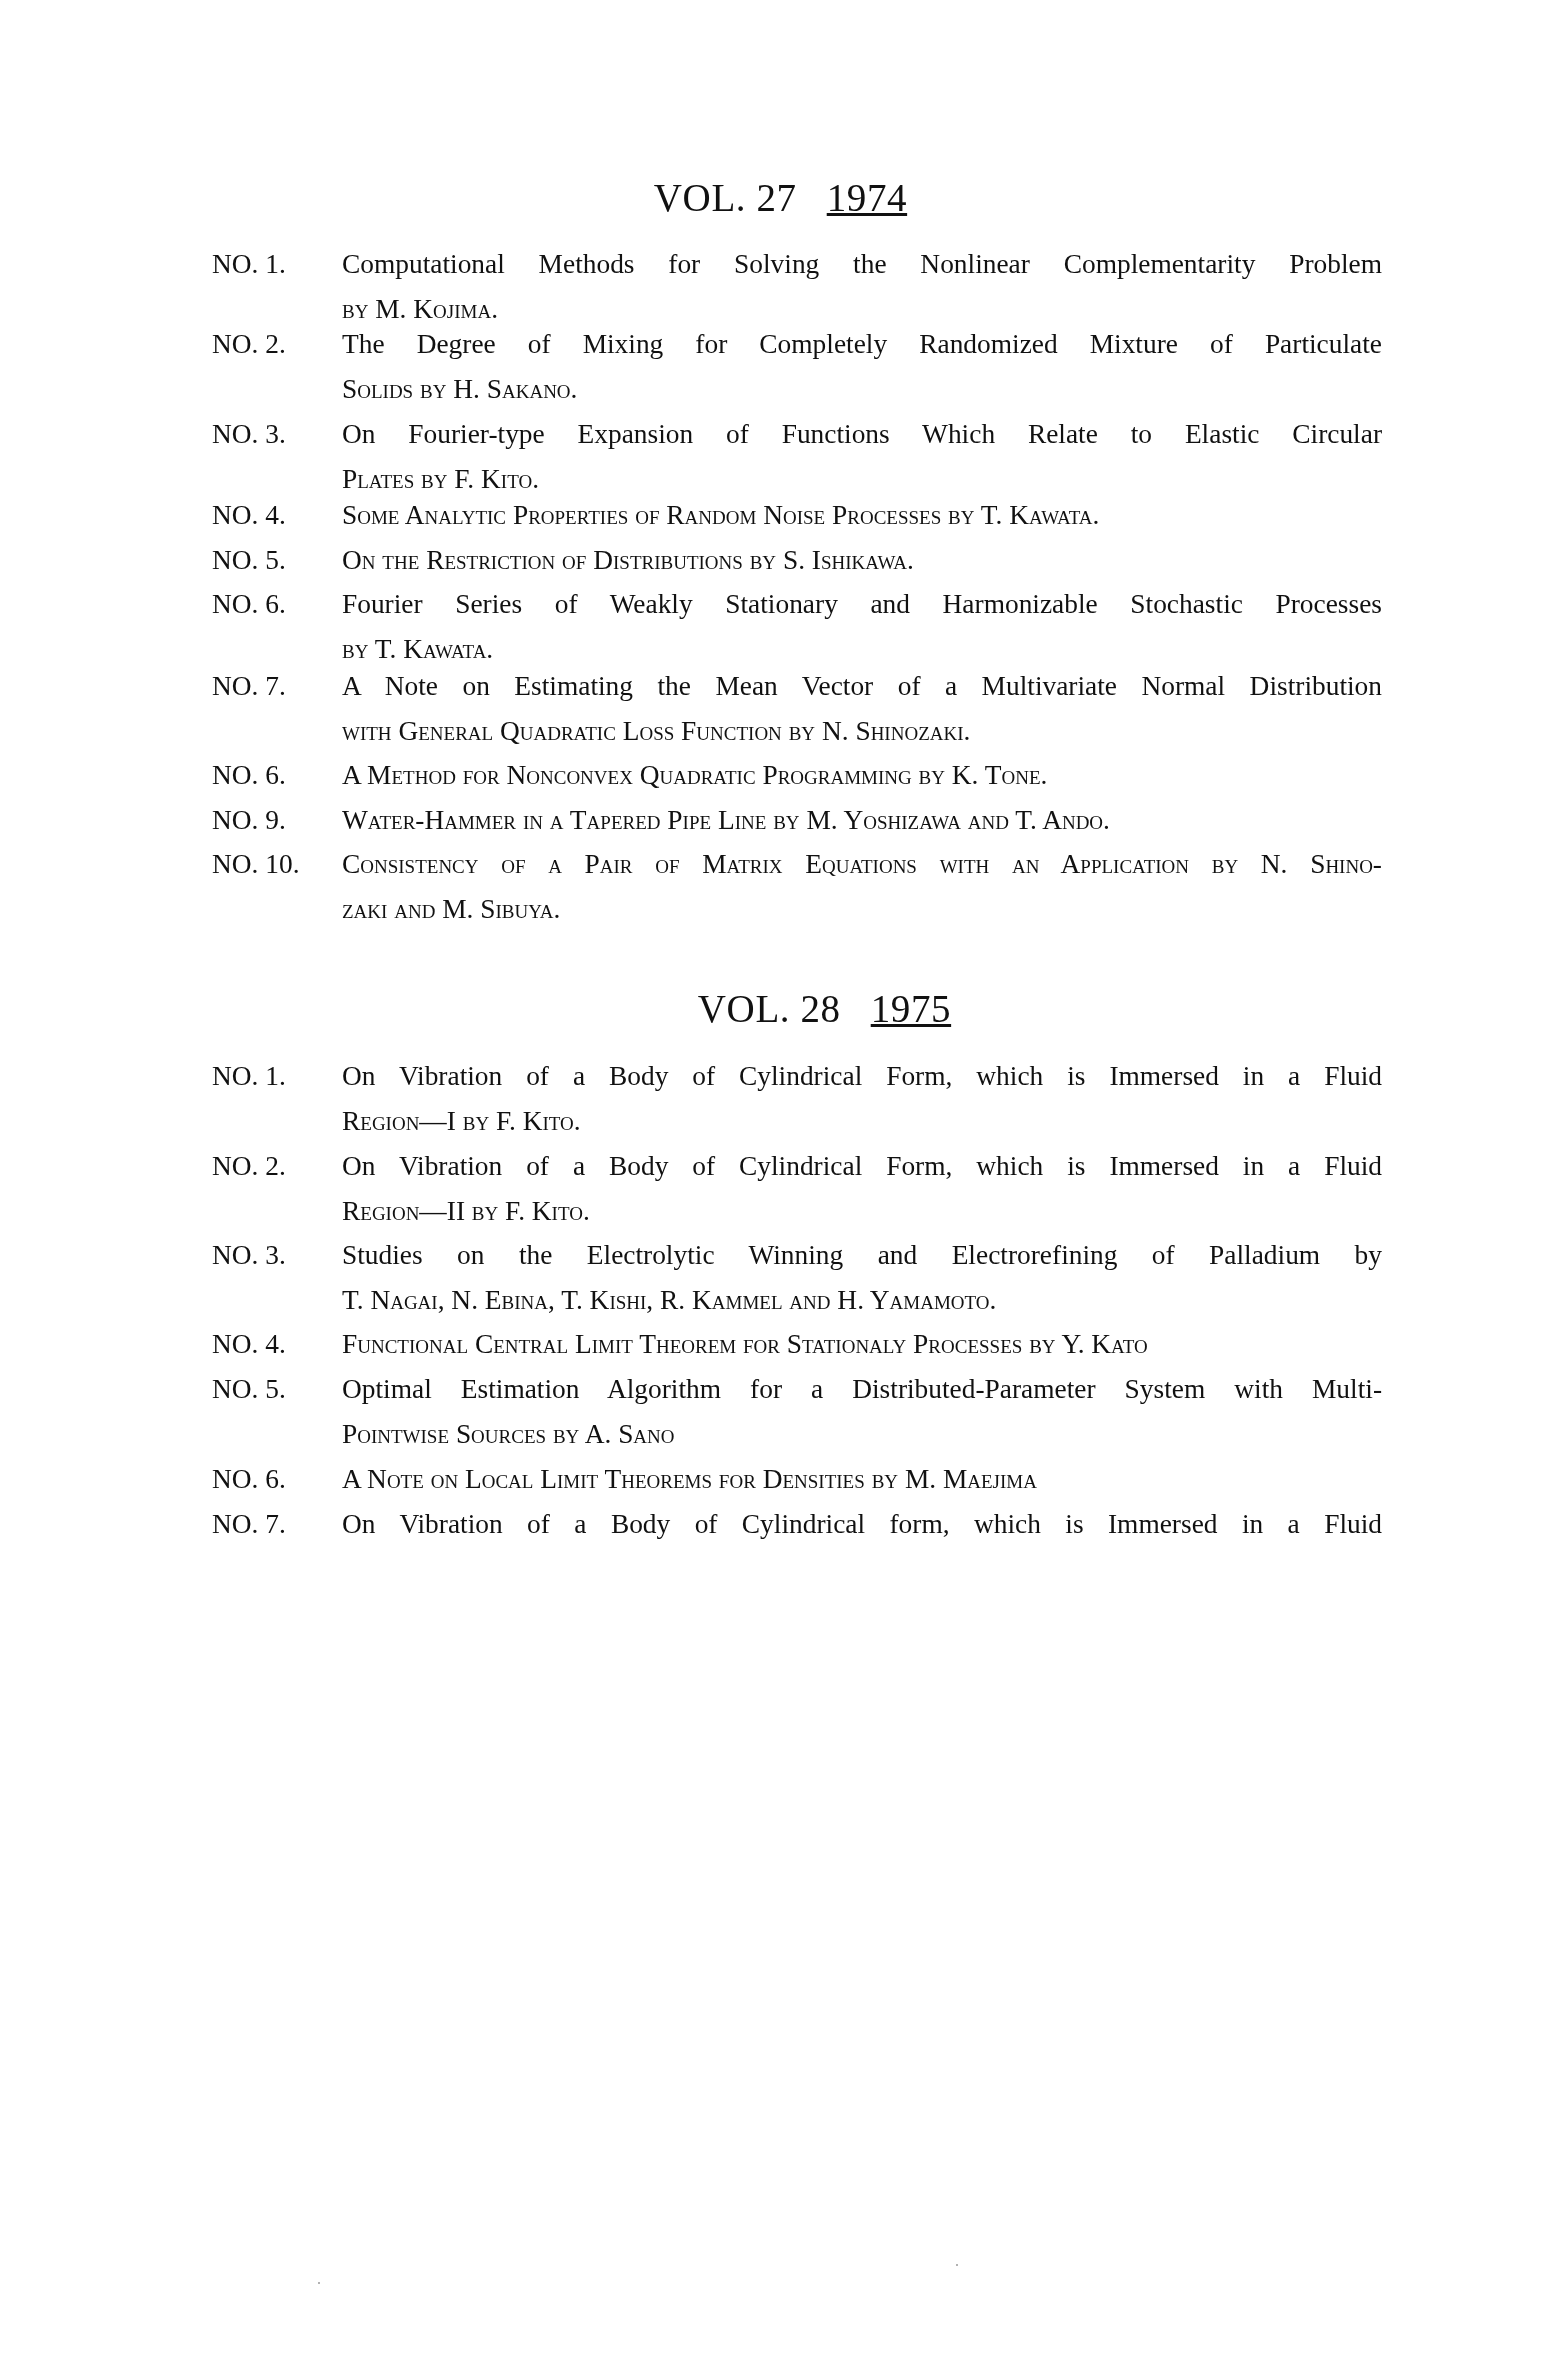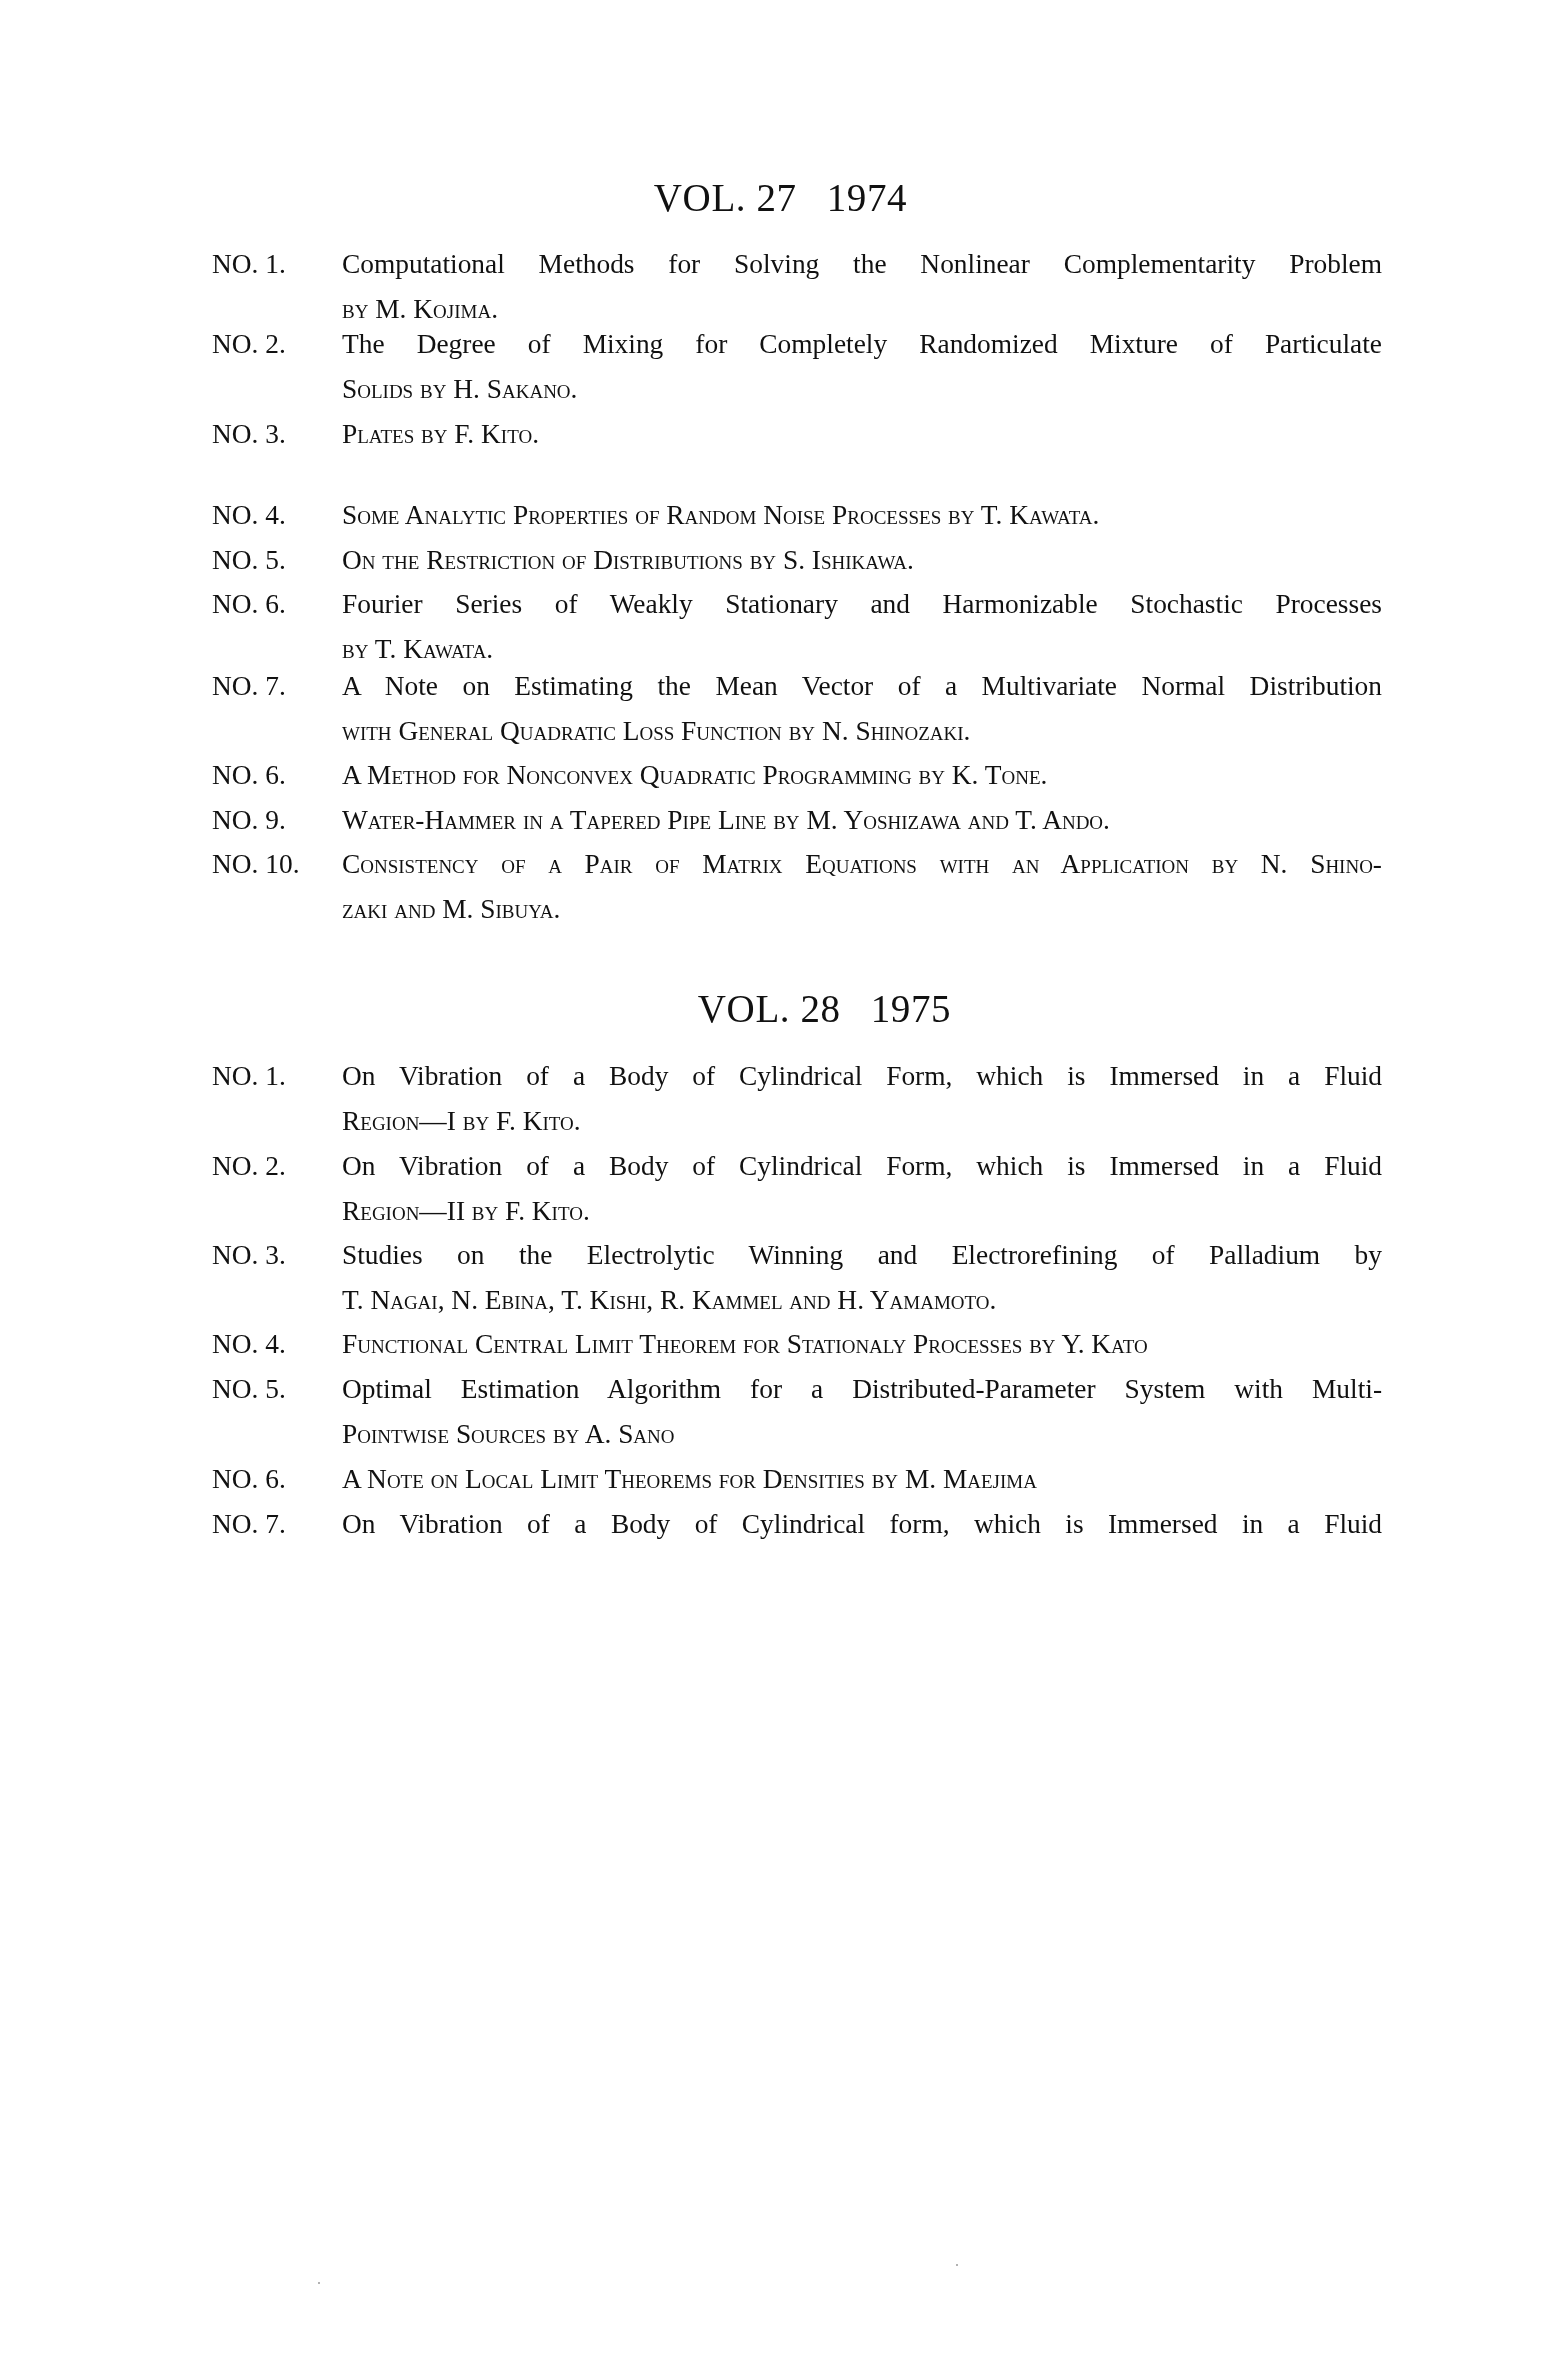--- a/index.html
+++ b/index.html
@@ -6,21 +6,21 @@
   body {
     width: 1561px; height: 2354px; position: relative; overflow: hidden;
     font-family: "Liberation Serif", "DejaVu Serif", serif; color: #111111;
   }
   .volume { position: absolute; left: 0; width: 1561px; }
   .vol-heading {
     position: absolute; left: 0; width: 1561px; text-align: center;
     font-size: 39px; line-height: 49px; letter-spacing: 0.6px;
   }
   .vol-heading .vol-label { display: inline-block; }
-  .vol-heading .vol-year { display: inline-block; margin-left: 30px; }
+  .vol-heading .vol-year { display: inline-block; margin-left: 30px; text-decoration: underline; }
   .entry { position: absolute; left: 0; width: 1561px; font-size: 27.4px; line-height: 45px; }
   .entry .no { position: absolute; left: 212px; top: 0; white-space: nowrap; }
   .entry .text { position: absolute; left: 342px; width: 1040px; text-align: justify; text-align-last: left; }
   .line { display: block; white-space: nowrap; }
   .line.just { text-align: justify; text-align-last: justify; white-space: normal; }
   .sc { font-variant: small-caps; }
   .speck { position: absolute; width: 2.4px; height: 2.4px; background: #999; border-radius: 1.2px; }
 </style>
 </head>
 <body>
@@ -42,20 +42,21 @@
     <span class="no">NO. 2.</span>
     <div class="text">
       <span class="line just">The Degree of Mixing for Completely Randomized Mixture of Particulate</span>
       <span class="line sc">Solids  by H. Sakano.</span>
     </div>
   </div>
 
   <div class="entry" style="top:412px;">
     <span class="no">NO. 3.</span>
     <div class="text">
+      <span class="line just">On Fourier-type Expansion of Functions Which Relate to Elastic Circular</span>
       <span class="line sc">Plates  by F. Kito.</span>
     </div>
   </div>
 
   <div class="entry" style="top:493px;">
     <span class="no">NO. 4.</span>
     <div class="text">
       <span class="line sc">Some Analytic Properties of Random Noise Processes  by T. Kawata.</span>
     </div>
   </div>

